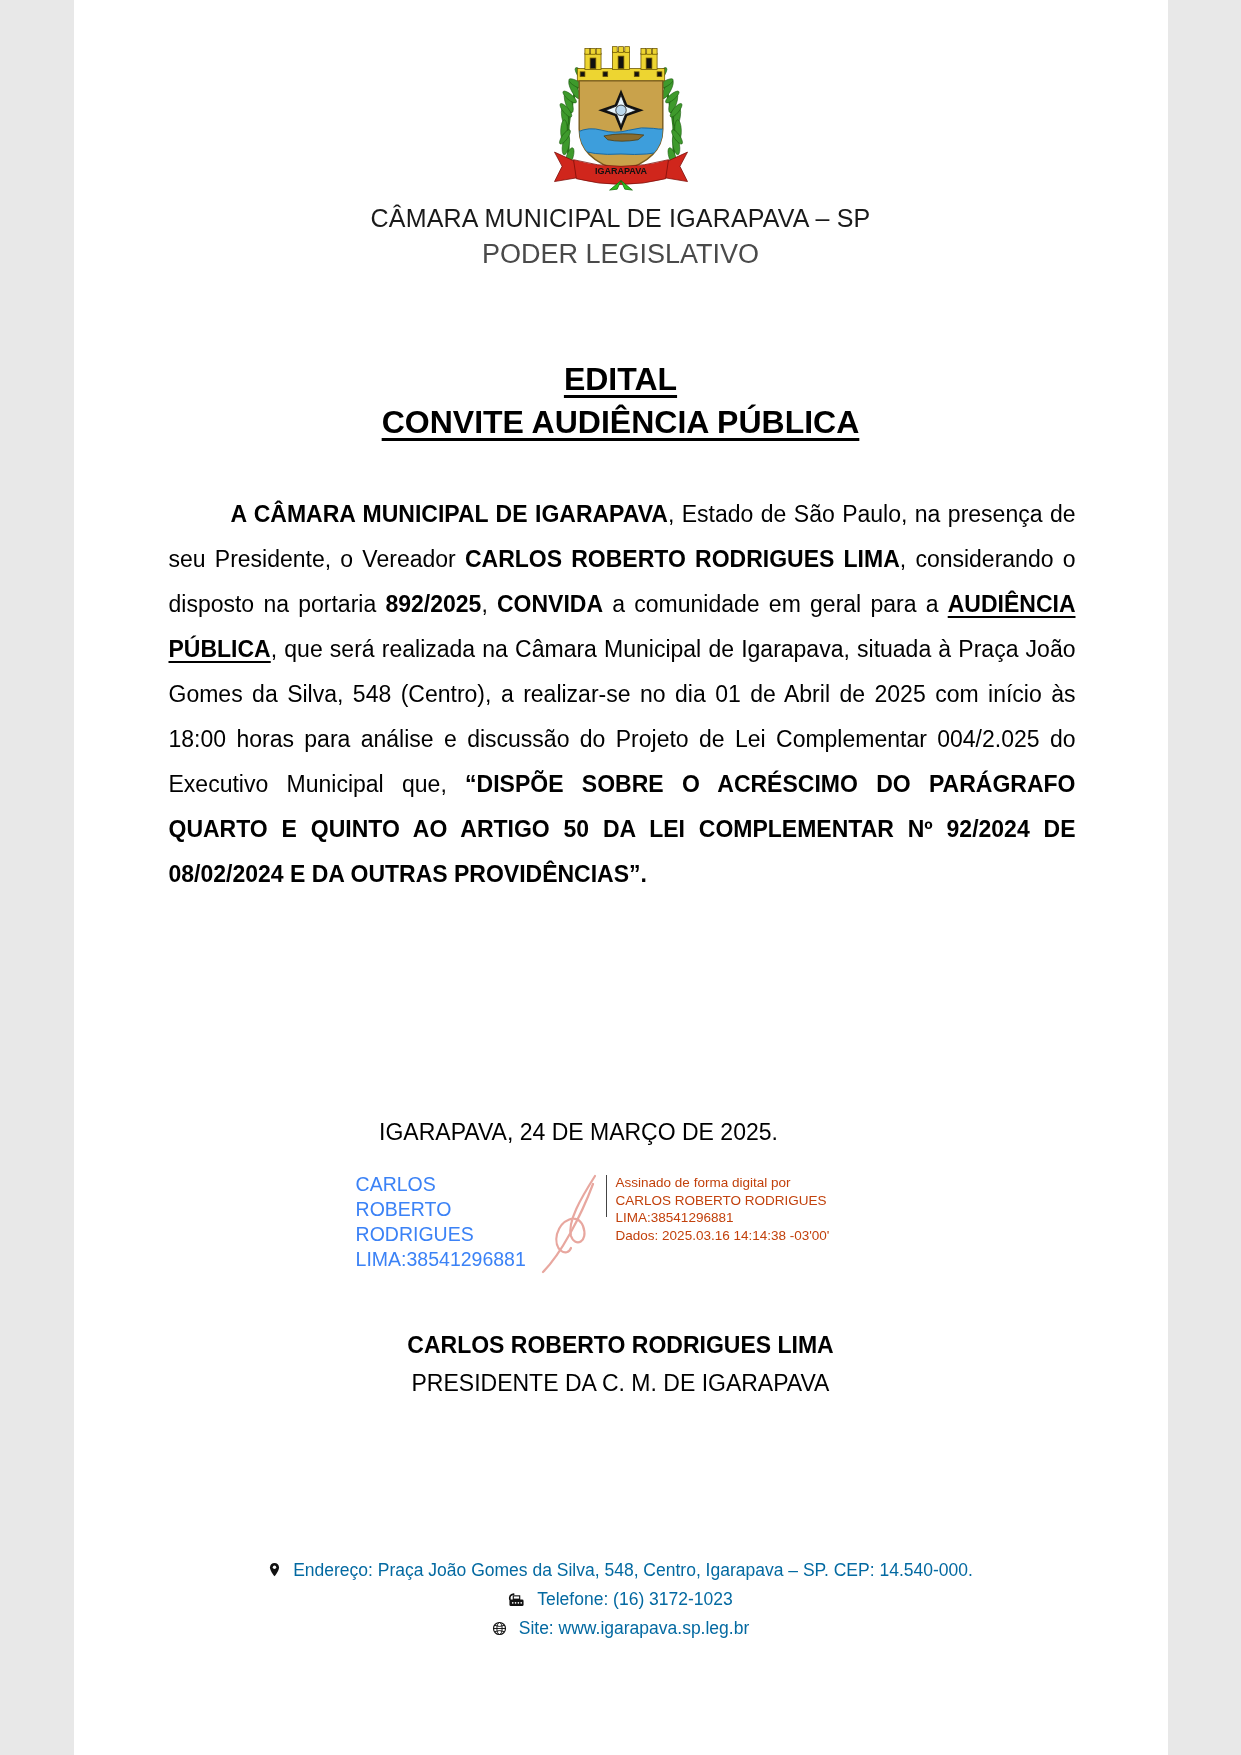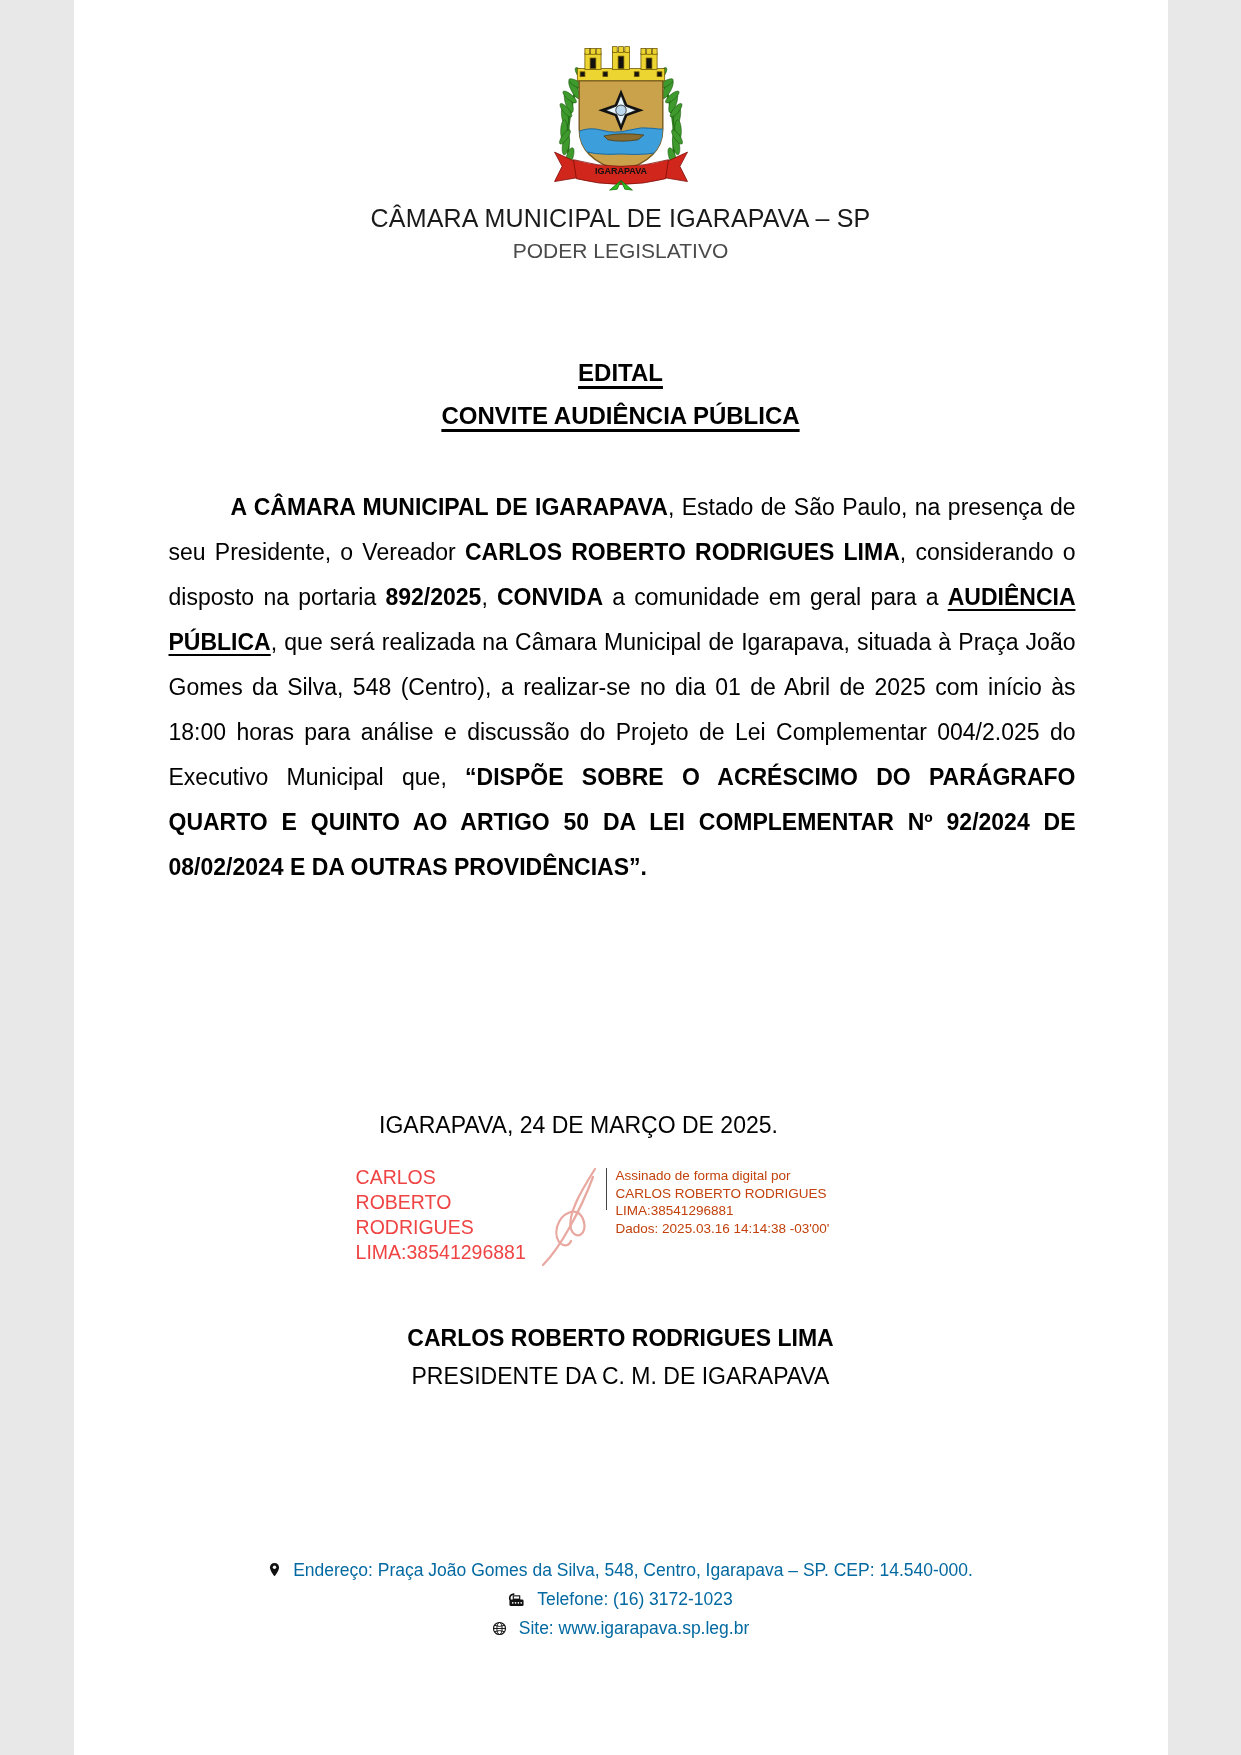--- a/index.html
+++ b/index.html
@@ -9,42 +9,42 @@
     margin:0 auto;
     background:#ffffff;
     font-family:"Liberation Sans", sans-serif;
     color:#000;
     overflow:hidden;
   }
   
   .doc-header { text-align:center; padding-top:40px; }
   .crest { display:inline-block; }
   .org-name { font-size:25px; color:#1a1a1a; margin-top:8px; letter-spacing:.2px; }
-  .org-subtitle { font-size:21px; color:#4a4a4a; margin-top:6px; }
+  .org-subtitle { font-size:27px; color:#4a4a4a; margin-top:6px; }
 
   
   .titles { text-align:center; margin-top:88px; }
   .title-line {
-    font-weight:700; font-size:24px; line-height:43px;
+    font-weight:700; font-size:32px; line-height:43px;
     text-decoration:underline; text-underline-offset:5px; text-decoration-thickness:2.5px;text-align:center;
   }
 
   
   .body-par {
     margin:48px 92px 0 95px;
     font-size:23px; line-height:45px;
     text-align:justify; text-indent:62px;
   }
   .body-par span.b { font-weight:700; }
   .body-par span.u { text-decoration:underline; text-underline-offset:4px; text-decoration-thickness:2px; }
 
   
   .date-line { text-align:center; font-size:23px; margin-top:222px; transform:translateX(-42px); }
   .sig-row { display:flex; justify-content:center; align-items:flex-start; margin-top:26px; transform:translateX(-28px); }
-  .sig-name { font-size:19.5px; line-height:25px; width:168px; color:#ef4444; }
+  .sig-name { font-size:19.5px; line-height:25px; width:168px; color:#3b82f6; }
   .sig-flourish { width:82px; margin:0 -6px 0 6px; flex:none; }
   .sig-details { font-size:13.5px; line-height:17.5px; color:#c2410c; padding-left:10px; position:relative; margin-top:2px; }
   .sig-details::before { content:""; position:absolute; left:0; top:1px; width:1.5px; height:42px; background:#444; }
   .signer { text-align:center; margin-top:52px; }
   .signer-name { font-size:23px; font-weight:700; }
   .signer-title { font-size:23px; margin-top:11px; }
 
   
   .doc-footer { position:absolute; top:1556px; left:0; right:0; text-align:center; font-size:17.5px; color:#0369a1; }
   .footer-line { display:flex; justify-content:center; align-items:center; gap:12px; height:29px; }

